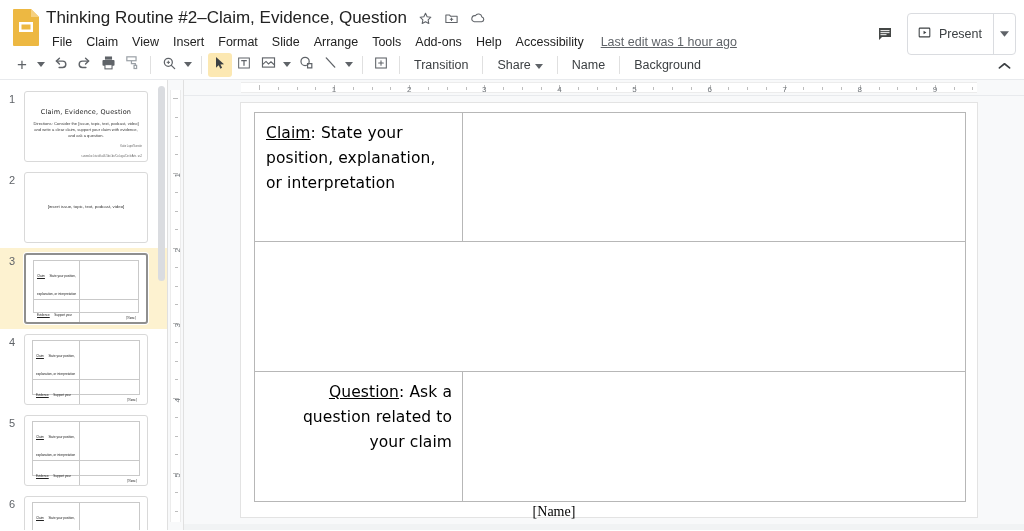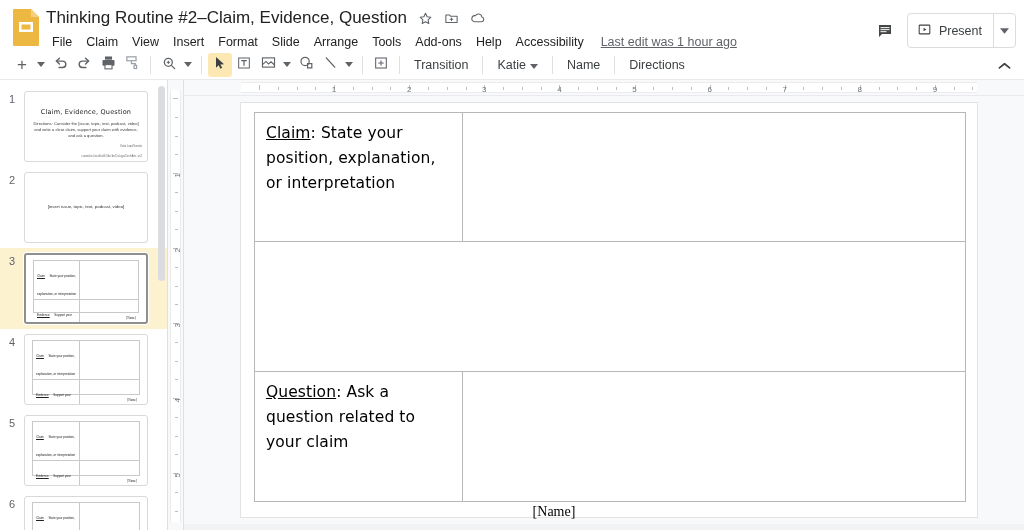--- a/index.html
+++ b/index.html
@@ -65,21 +65,21 @@
     padding-top: 9px;
     flex: 0 0 auto;
   }
   .comment-btn {
     width: 24px; height: 24px;
     display: flex; align-items: center; justify-content: center;
     color: #444746;
   }
   .present-group {
     display: flex; align-items: stretch;
-    height: 35px;
+    height: 42px;
     border: 1px solid #dadce0;
     border-radius: 4px;
     overflow: hidden;
     background: #fff;
   }
   .present-btn {
     display: flex; align-items: center; gap: 7px;
     padding: 0 11px 0 9px;
     font-size: 12.5px; color: #3c4043;
   }
@@ -299,21 +299,21 @@
     border: 1px solid #b7b7b7;
     display: flex; flex-direction: column;
     background: #fff;
   }
   .ceq-row {
     flex: 1 1 33.3333%;
     display: flex;
     border-bottom: 1px solid #b7b7b7;
     min-height: 0;
   }
-  .ceq-row:last-child { border-bottom: none; }
+  .ceq-row:last-child { border-bottom: none; text-align: right; }
   .ceq-left {
     width: 208px;
     flex: 0 0 208px;
     border-right: 1px solid #b7b7b7;
     padding: 8px 10px 4px 11px;
     overflow: hidden;
   }
   .ceq-right { flex: 1 1 auto; }
   .ceq-text {
     font-family: "DejaVu Sans", sans-serif;
@@ -546,29 +546,29 @@
         <path d="M8.5 12h7M12 8.5v7" stroke-linecap="round"></path>
       </svg>
     </span>
   </div>
 
   <div class="tb-sep"></div>
 
   <div class="tb-text">Transition</div>
   <div class="tb-sep"></div>
   <div class="tb-text">
-    <span>Katie</span>
+    <span>Share</span>
     <span><svg width="8" height="5" viewBox="0 0 10 6">
           <path d="M0 0 L5 6 L10 0z" fill="#5f6368"></path>
         </svg></span>
   </div>
   <div class="tb-sep"></div>
   <div class="tb-text">Name</div>
   <div class="tb-sep"></div>
-  <div class="tb-text">Directions</div>
+  <div class="tb-text">Background</div>
 
   <div class="tb-spacer"></div>
 
   <div class="tb-btn">
     <span>
       <svg width="13" height="8" viewBox="0 0 14 8" fill="none" stroke="#3c4043" stroke-width="1.8" stroke-linecap="round" stroke-linejoin="round">
           <path d="M1.5 6 L7 1.6 L12.5 6"></path>
         </svg>
     </span>
   </div>

